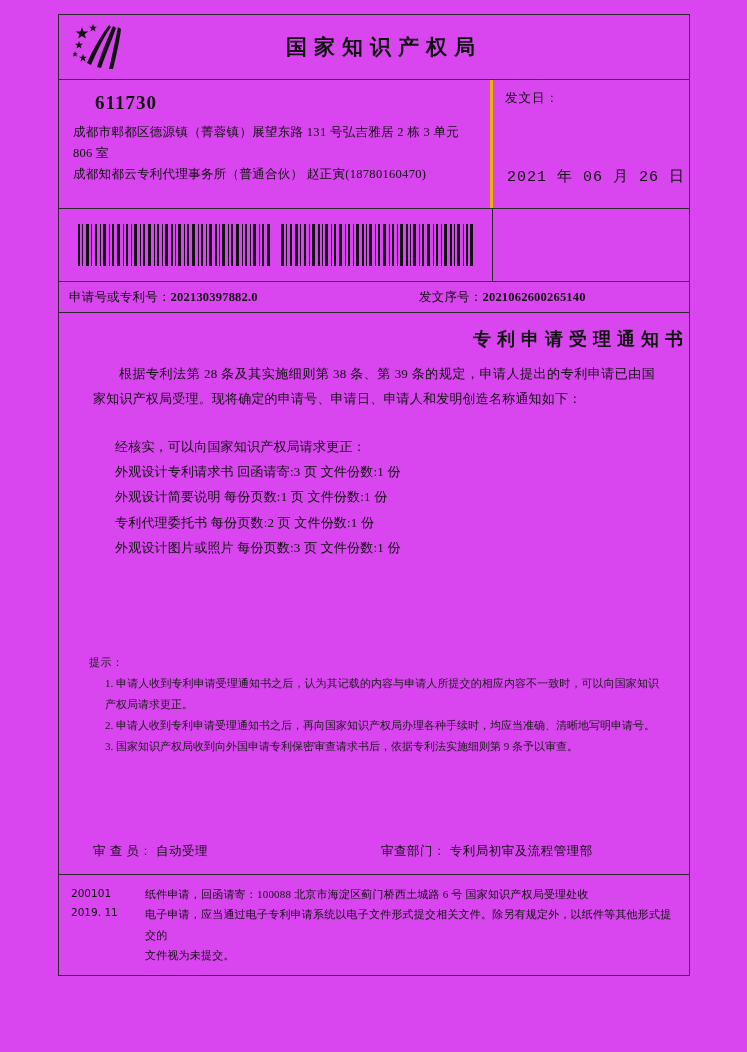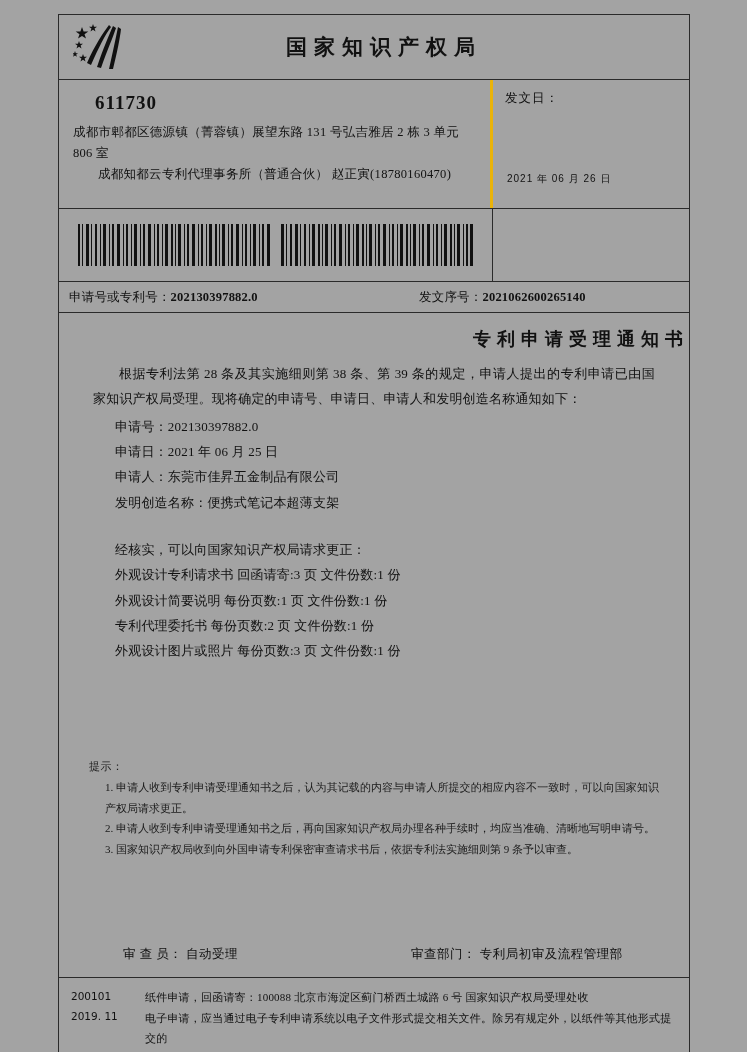--- a/index.html
+++ b/index.html
@@ -13,21 +13,21 @@
     font-family: "Liberation Serif", "DejaVu Serif", serif;
     color: #111;
     -webkit-font-smoothing: antialiased;
   }
   .page {
     position: relative;
     width: 747px;
     height: 1052px;
     box-sizing: border-box;
     padding: 10px;
-    background: #a3a3a3;
+    background: #d946ef;
   }
   .doc {
     position: absolute;
     left: 58px;
     top: 14px;
     width: 632px;
     border: 1px solid #2a2a2a;
     box-sizing: border-box;
   }
 
@@ -78,40 +78,40 @@
   }
   .addr-line {
     font-size: 12.5px;
     line-height: 1.65;
     text-align: left;
     letter-spacing: 0.3px;
   }
   .addr-agent {
     font-size: 12.5px;
     line-height: 1.9;
-    text-align: center;
+    text-align: left;
     letter-spacing: 0.3px;
   }
   .addr-right {
     flex: 1;
     box-sizing: border-box;
     padding: 10px 12px;
     position: relative;
   }
   .issue-label {
     font-size: 12.5px;
     letter-spacing: 1px;
   }
   .issue-date {
     position: absolute;
     left: 14px;
     bottom: 22px;
-    font-size: 10px;
+    font-size: 15px;
     letter-spacing: 1px;
-    font-family: Liberation Sans, sans-serif;
+    font-family: Liberation Mono, monospace;
   }
 
   
   .barcode-row {
     display: flex;
     border-bottom: 1px solid #2a2a2a;
     height: 72px;
     align-items: center;
   }
   .bc-left {
@@ -200,21 +200,21 @@
   }
 
   
   .sig-row {
     display: flex;
     font-size: 12.5px;
     padding: 0 34px;
     margin-top: 26px;
     margin-bottom: 14px;
   }
-  .sig-left { width: 288px; letter-spacing: 0.5px; margin-left: 30px; }
+  .sig-left { width: 288px; letter-spacing: 0.5px; }
   .sig-right { flex: 1; letter-spacing: 0.5px; }
 
   
   .footer {
     border-top: 1px solid #2a2a2a;
     display: flex;
     font-size: 11px;
     padding: 9px 12px 10px 12px;
     line-height: 1.85;
   }
@@ -372,26 +372,20 @@
       </div>
       <div class="num-right">
         <span>发文序号：</span><b>2021062600265140</b>
       </div>
     </div>
 
     <div class="doc-title">专利申请受理通知书</div>
 
     <div class="body">
       <div class="para">根据专利法第 28 条及其实施细则第 38 条、第 39 条的规定，申请人提出的专利申请已由国家知识产权局受理。现将确定的申请号、申请日、申请人和发明创造名称通知如下：</div>
-      <div class="field-list">
-        <div>申请号：202130397882.0</div>
-        <div>申请日：2021 年 06 月 25 日</div>
-        <div>申请人：东莞市佳昇五金制品有限公司</div>
-        <div>发明创造名称：便携式笔记本超薄支架</div>
-      </div>
       <div class="spacer-24"></div>
       <div class="doc-list">
         <div>经核实，可以向国家知识产权局请求更正：</div>
         <div>外观设计专利请求书 回函请寄:3 页 文件份数:1 份</div>
         <div>外观设计简要说明 每份页数:1 页 文件份数:1 份</div>
         <div>专利代理委托书 每份页数:2 页 文件份数:1 份</div>
         <div>外观设计图片或照片 每份页数:3 页 文件份数:1 份</div>
       </div>
     </div>
 

